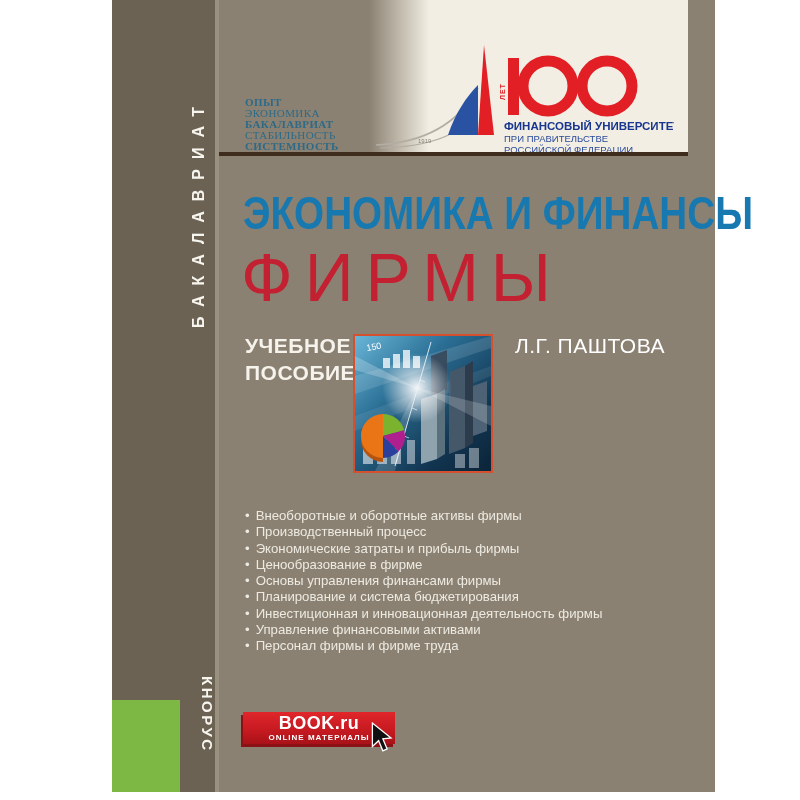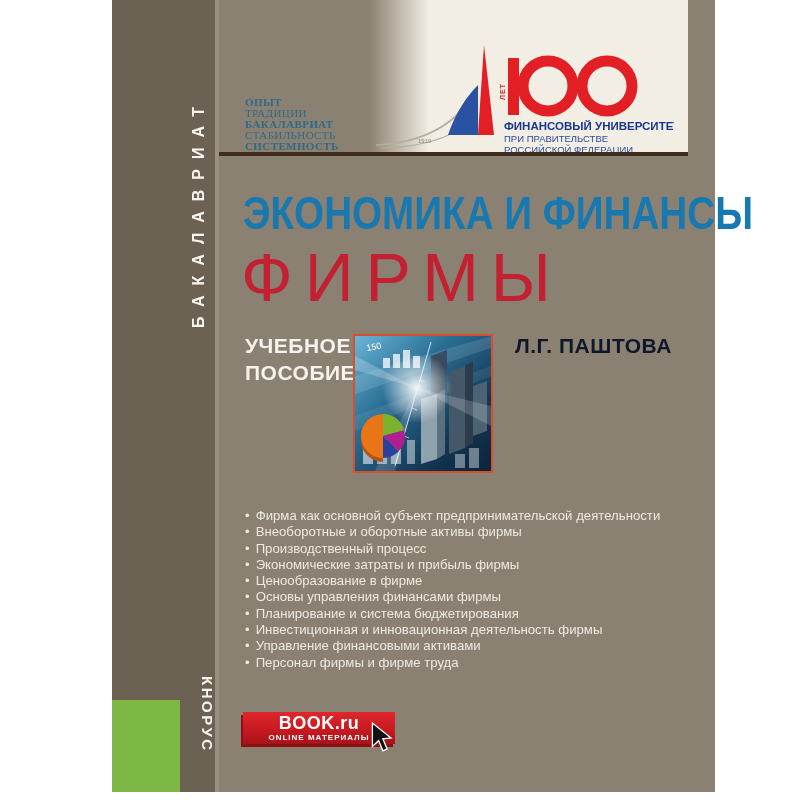--- a/index.html
+++ b/index.html
@@ -24,21 +24,21 @@
   .values{position:absolute;left:26px;top:97px;font-family:"Liberation Serif",serif;
          color:#2d6a88;font-size:11px;line-height:11px;letter-spacing:0.4px;}
   .values div:nth-child(odd){font-weight:bold;}
   .logo-svg{position:absolute;left:155px;top:34px;}
   .title1{position:absolute;left:24px;top:186px;color:#1878b0;font-size:46px;font-weight:bold;
          white-space:nowrap;transform:scaleX(0.84);transform-origin:0 0;letter-spacing:0px;}
   .title2{position:absolute;left:22px;top:238px;color:#c32031;font-size:68px;font-weight:400;
          letter-spacing:12px;white-space:nowrap;}
   .edition{position:absolute;left:26px;top:332px;color:#f5f3ec;font-size:21px;font-weight:bold;
          line-height:27px;letter-spacing:0.5px;}
-  .author{position:absolute;left:296px;top:334px;color:#0f172a;font-size:21px;font-weight:bold;
+  .author{position:absolute;left:296px;top:334px;color:#ffffff;font-size:21px;font-weight:normal;
          letter-spacing:0.5px;}
   .illustration{position:absolute;left:134px;top:334px;width:140px;height:139px;
          border:2px solid #d4502e;box-sizing:border-box;background:#123551;}
   .topics{position:absolute;left:26px;top:508px;margin:0;padding:0;list-style:none;
          color:#edeae1;font-size:13.2px;line-height:16.3px;}
   .topics .blt{margin-right:6px;}
   .badge{position:absolute;left:24px;top:712px;width:152px;height:32px;border-radius:0;
          background:linear-gradient(180deg,#e0262b 0%,#c41920 60%,#a81218 100%);
          box-shadow:-2px 3px 0 #8c1114;text-align:center;color:#ffffff;}
   .badge .t1{font-size:18px;font-weight:bold;line-height:19px;padding-top:2px;letter-spacing:0.5px;}
@@ -55,21 +55,21 @@
   </div>
   <div class="series-vert">БАКАЛАВРИАТ</div>
   <div class="publisher-vert">КНОРУС</div>
 
   <div class="main">
 
     <div class="logo-panel"></div>
 
     <div class="values">
       <div>ОПЫТ</div>
-      <div>ТРАДИЦИИ</div>
+      <div>ЭКОНОМИКА</div>
       <div>БАКАЛАВРИАТ</div>
       <div>СТАБИЛЬНОСТЬ</div>
       <div>СИСТЕМНОСТЬ</div>
     </div>
 
     <svg class="logo-svg" width="300" height="124" viewBox="0 0 300 124">
       <g>
         <path d="M2,111 C45,109 82,94 104,54" fill="none" stroke="#b3ada2" stroke-width="1.6"></path>
         <path d="M6,114 C50,113 88,103 101,76" fill="none" stroke="#b3ada2" stroke-width="1.2"></path>
         <path d="M104,51 L104,101 L74,101 C81,80 92,63 104,51 Z" fill="#2a52a2"></path>
@@ -149,21 +149,20 @@
           <path d="M28,100 L28,78 A22,22 0 1 0 28,122 Z" fill="#ea7517"></path>
           <path d="M28,100 L28,78 A22,22 0 0 1 49.2,94.3 Z" fill="#7cb32e"></path>
           <path d="M28,100 L49.2,94.3 A22,22 0 0 1 43.6,115.6 Z" fill="#b01f8e"></path>
           <path d="M28,100 L43.6,115.6 A22,22 0 0 1 28,122 Z" fill="#2b3f9d"></path>
         </g>
         <text x="12" y="15" font-size="9" fill="#ffffff" transform="rotate(-10 12 15)">150</text>
       </svg>
     </div>
 
     <ul class="topics">
-      <li><span class="blt">•</span><span>Фирма как основной субъект предпринимательской деятельности</span></li>
       <li><span class="blt">•</span><span>Внеоборотные и оборотные активы фирмы</span></li>
       <li><span class="blt">•</span><span>Производственный процесс</span></li>
       <li><span class="blt">•</span><span>Экономические затраты и прибыль фирмы</span></li>
       <li><span class="blt">•</span><span>Ценообразование в фирме</span></li>
       <li><span class="blt">•</span><span>Основы управления финансами фирмы</span></li>
       <li><span class="blt">•</span><span>Планирование и система бюджетирования</span></li>
       <li><span class="blt">•</span><span>Инвестиционная и инновационная деятельность фирмы</span></li>
       <li><span class="blt">•</span><span>Управление финансовыми активами</span></li>
       <li><span class="blt">•</span><span>Персонал фирмы и фирме труда</span></li>
     </ul>

